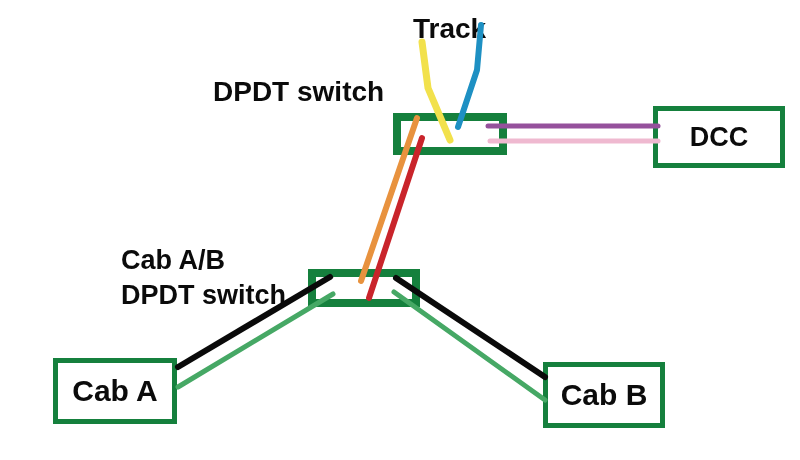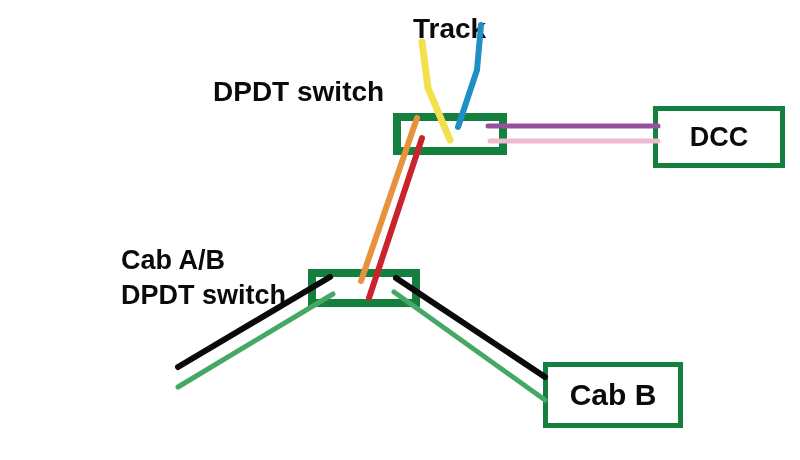--- a/index.html
+++ b/index.html
@@ -34,21 +34,21 @@
     z-index: 1;
     display: flex;
     align-items: center;
     justify-content: center;
     font-weight: bold;
   }
   .box-dcdcc-switch { left: 393px; top: 113px; width: 114px; height: 42px; }
   .box-cabab-switch { left: 308px; top: 269px; width: 112px; height: 38px; }
   .box-dcc   { left: 653px; top: 106px; width: 132px; height: 62px; border-width: 5px; font-size: 27px; }
   .box-cab-a { left: 53px;  top: 358px; width: 124px; height: 66px; border-width: 5px; font-size: 30px; }
-  .box-cab-b { left: 543px; top: 362px; width: 140px; height: 66px; border-width: 5px; font-size: 30px; }
+  .box-cab-b { left: 543px; top: 362px; width: 122px; height: 66px; border-width: 5px; font-size: 30px; }
   .wires {
     position: absolute;
     left: 0;
     top: 0;
     z-index: 2;
     pointer-events: none;
   }
 </style>
 </head>
 <body>
@@ -67,20 +67,23 @@
   </div>
 
   <div class="box box-dcdcc-switch"></div>
 
   <div class="box box-cabab-switch"></div>
 
   <div class="box box-dcc">
     <span>DCC</span>
   </div>
 
+  <div class="box box-cab-a">
+    <span>Cab A</span>
+  </div>
 
   <div class="box box-cab-b">
     <span>Cab B</span>
   </div>
 
   <svg class="wires" width="800" height="460" viewBox="0 0 800 460">
 
     <polyline points="422,42 428,88 450,140" fill="none" stroke-width="7" stroke-linecap="round" stroke-linejoin="round" stroke="#F2E14C"></polyline>
 
     <polyline points="481,25 477,70 458,127" fill="none" stroke-width="6" stroke-linecap="round" stroke-linejoin="round" stroke="#1E90C3"></polyline>

